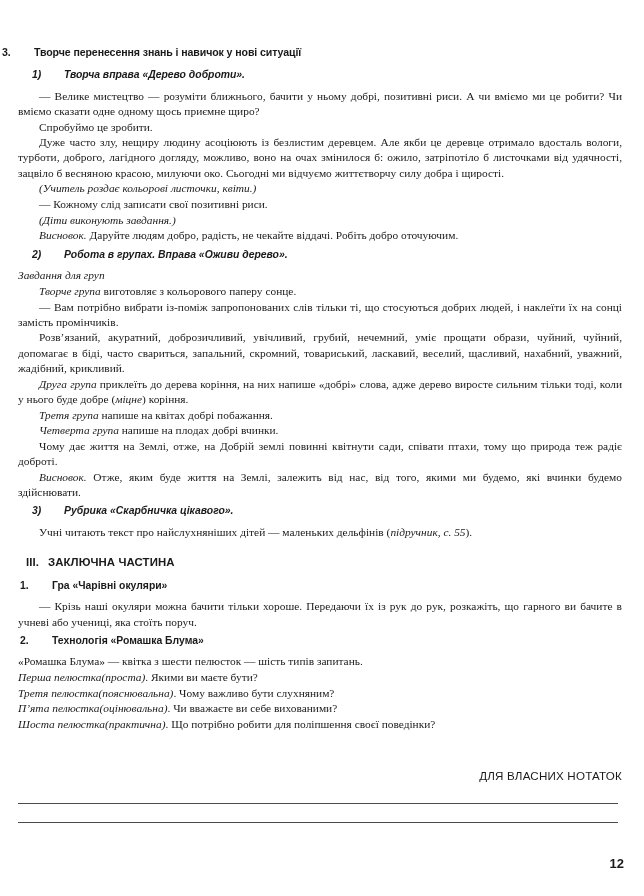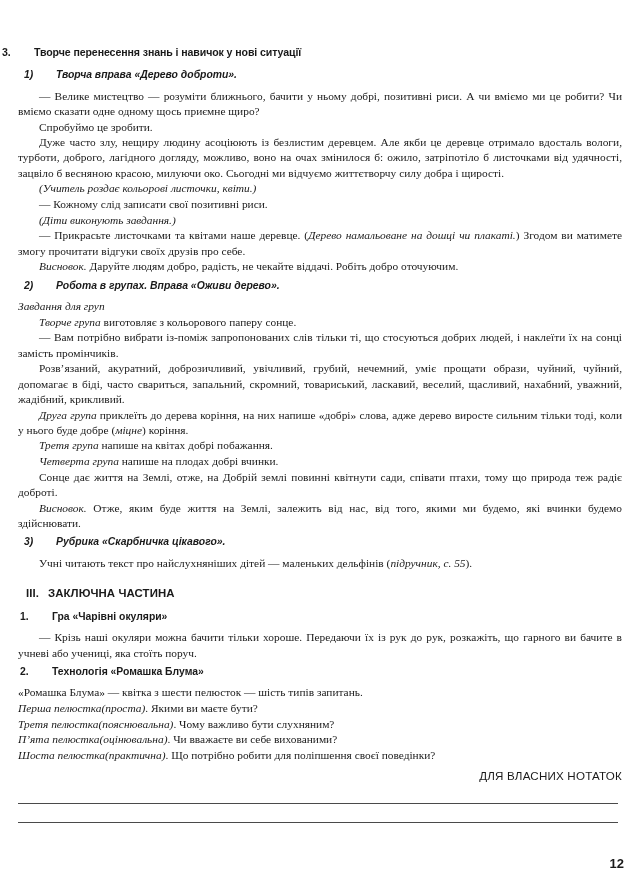--- a/index.html
+++ b/index.html
@@ -55,21 +55,21 @@
     margin: 16px 0 12px 0;
     padding-left: 8px;
   }
   .h-roman .n { display: inline-block; min-width: 22px; }
 
   .h-sub {
     font-family: "Liberation Sans", "DejaVu Sans", sans-serif;
     font-weight: bold;
     font-style: italic;
     font-size: 10.4px;
-    margin: 0 0 7px 4px;
+    margin: 0 0 7px 12px;
     padding-left: 34px;
     text-indent: -16px;
     line-height: 1.2;
   }
   .h-sub .n { display: inline-block; width: 16px; font-style: italic; }
 
   .h-sub-upright {
     font-family: "Liberation Sans", "DejaVu Sans", sans-serif;
     font-weight: bold;
     font-style: normal;
@@ -145,42 +145,41 @@
       <span class="n">1)</span><span>Творча вправа «Дерево доброти».</span>
     </div>
 
     <p class="b">— Велике мистецтво — розуміти ближнього, бачити у ньому добрі, позитивні риси. А чи вміємо ми це робити? Чи вміємо сказати одне одному щось приємне щиро?</p>
     <p class="b">Спробуймо це зробити.</p>
     <p class="b">Дуже часто злу, нещиру людину асоціюють із безлистим деревцем. Але якби це деревце отримало вдосталь вологи, турботи, доброго, лагідного догляду, можливо, воно на очах змінилося б: ожило, затріпотіло б листочками від удячності, зацвіло б весняною красою, милуючи око. Сьогодні ми відчуємо життєтворчу силу добра і щирості.</p>
     <p class="b it">(Учитель роздає кольорові листочки, квіти.)</p>
     <p class="b">— Кожному слід записати свої позитивні риси.</p>
     <p class="b it">(Діти виконують завдання.)</p>
 
-    <p class="b"><span>— Прикрасьте листочками та квітами наше деревце. (</span><span class="it">Дерево намальоване на дошці чи плакаті.</span><span>) Згодом ви матимете змогу прочитати відгуки своїх друзів про себе.</span></p>
 
     <p class="b"><span class="it">Висновок.</span><span> Даруйте людям добро, радість, не чекайте віддачі. Робіть добро оточуючим.</span></p>
 
     <div class="h-sub sp-top">
       <span class="n">2)</span><span>Робота в групах. Вправа «Оживи дерево».</span>
     </div>
 
     <p class="b noind it">Завдання для груп</p>
 
     <p class="b sp-top-sm"><span class="it">Творче група</span><span> виготовляє з кольорового паперу сонце.</span></p>
 
     <p class="b">— Вам потрібно вибрати із-поміж запропонованих слів тільки ті, що стосуються добрих людей, і наклеїти їх на сонці замість промінчиків.</p>
     <p class="b">Розв’язаний, акуратний, доброзичливий, увічливий, грубий, нечемний, уміє прощати образи, чуйний, чуйний, допомагає в біді, часто свариться, запальний, скромний, товариський, ласкавий, веселий, щасливий, нахабний, уважний, жадібний, крикливий.</p>
 
     <p class="b"><span class="it">Друга група</span><span> приклеїть до дерева коріння, на них напише «добрі» слова, адже дерево виросте сильним тільки тоді, коли у нього буде добре (</span><span class="it">міцне</span><span>) коріння.</span></p>
 
     <p class="b"><span class="it">Третя група</span><span> напише на квітах добрі побажання.</span></p>
 
     <p class="b"><span class="it">Четверта група</span><span> напише на плодах добрі вчинки.</span></p>
 
-    <p class="b">Сонце дає життя на Землі, отже, на Добрій землі повинні квітнути сади, співати птахи, тому що природа теж радіє доброті.</p>
+    <p class="b">Чому дає життя на Землі, отже, на Добрій землі повинні квітнути сади, співати птахи, тому що природа теж радіє доброті.</p>
 
     <p class="b"><span class="it">Висновок.</span><span> Отже, яким буде життя на Землі, залежить від нас, від того, якими ми будемо, які вчинки будемо здійснювати.</span></p>
 
     <div class="h-sub sp-top">
       <span class="n">3)</span><span>Рубрика «Скарбничка цікавого».</span>
     </div>
 
     <p class="b"><span>Учні читають текст про найслухняніших дітей — маленьких дельфінів (</span><span class="it">підручник, с. 55</span><span>).</span></p>
 
     <div class="h-roman">

